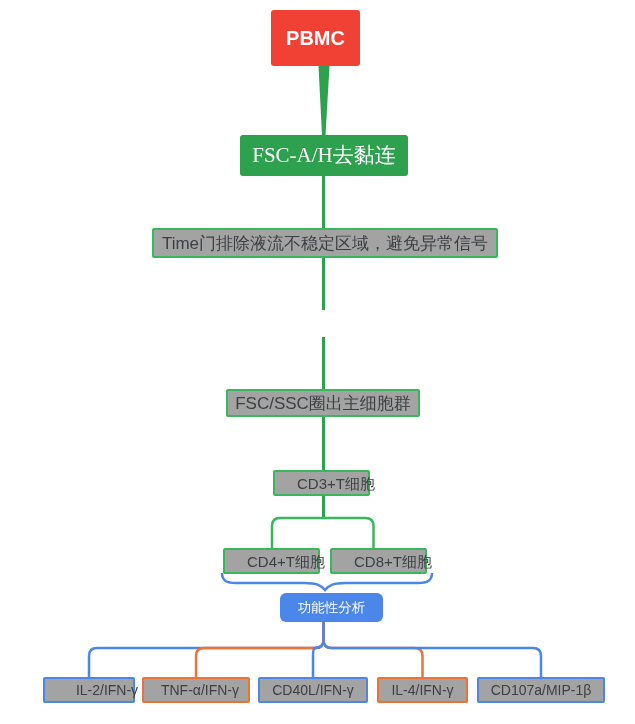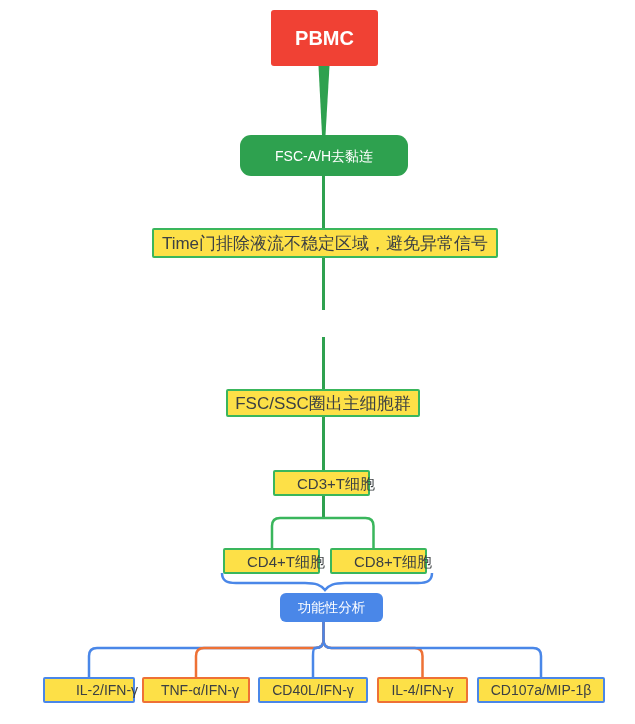--- a/index.html
+++ b/index.html
@@ -16,23 +16,23 @@
     position: absolute;
     display: flex;
     align-items: center;
     justify-content: center;
     box-sizing: border-box;
     white-space: nowrap;
     text-align: center;
     line-height: 1;
   }
   .fill-red  { background: var(--red);   color: #ffffff; font-weight: bold; font-size: 20px; border-radius: 3px; }
-  .fill-green{ background: var(--green); color: #ffffff; font-size: 14px; border-radius: 11px; }
+  .fill-green{ background: var(--green); color: #ffffff; font-size: 21px; border-radius: 3px; font-family: Liberation Serif, serif; }
   .fill-blue { background: var(--blue);  color: #ffffff; font-size: 13.5px; border-radius: 6px; }
-  .outline { background: #fde047; color: var(--text); border: 2px solid; border-radius: 2px; }
+  .outline { background: #a3a3a3; color: var(--text); border: 2px solid; border-radius: 2px; }
   .outline.green  { border-color: var(--green2); }
   .outline.blue   { border-color: var(--blue); }
   .outline.orange { border-color: var(--orange); }
   .fs-lg { font-size: 17px; }
   .fs-md { font-size: 15px; padding-left: 29px; }
   .fs-sm { font-size: 14px; }
   .st-green  { stroke: var(--green);  stroke-width: 3;   fill: none; }
   .st-green2 { stroke: var(--green2); stroke-width: 2.5; fill: none; }
   .st-blue   { stroke: var(--blue);   stroke-width: 2.5; fill: none; }
   .st-orange { stroke: var(--orange); stroke-width: 2.5; fill: none; }
@@ -57,21 +57,21 @@
 
     <path class="st-blue" d="M222,573 C222,581 227,583 236,583 L305,583 C316,583 321,585 325,590 C329,585 334,583 345,583 L418,583 C427,583 432,581 432,573"></path>
 
     <path class="st-blue" d="M323.5,622 V640 Q323.5,648 315.5,648 H97 Q89,648 89,656 V677"></path>
     <path class="st-orange" d="M323.5,622 V640 Q323.5,648 315.5,648 H204 Q196,648 196,656 V677"></path>
     <path class="st-blue" d="M323.5,622 V640 Q323.5,648 315.5,648 L315,648 Q313,648.5 313,656 V677"></path>
     <path class="st-orange" d="M323.5,622 V640 Q323.5,648 331.5,648 H414.5 Q422.5,648 422.5,656 V677"></path>
     <path class="st-blue" d="M323.5,622 V640 Q323.5,648 331.5,648 H533 Q541,648 541,656 V677"></path>
   </svg>
 
-  <div class="node fill-red" style="left:271px; top:10px; width:107px; height:56px;text-align:right;">PBMC</div>
+  <div class="node fill-red" style="left:271px; top:10px; width:89px; height:56px;text-align:right;">PBMC</div>
 
   <div class="node fill-green" style="left:240px; top:135px; width:168px; height:41px;">FSC-A/H去黏连</div>
 
   <div class="node outline green fs-lg" style="left:152px; top:228px; width:346px; height:30px;">Time门排除液流不稳定区域，避免异常信号</div>
 
 
   <div class="node outline green fs-lg" style="left:226px; top:389px; width:194px; height:28px;">FSC/SSC圈出主细胞群</div>
 
   <div class="node outline green fs-md" style="left:273px; top:470px; width:97px; height:26px;">CD3+T细胞</div>
 

